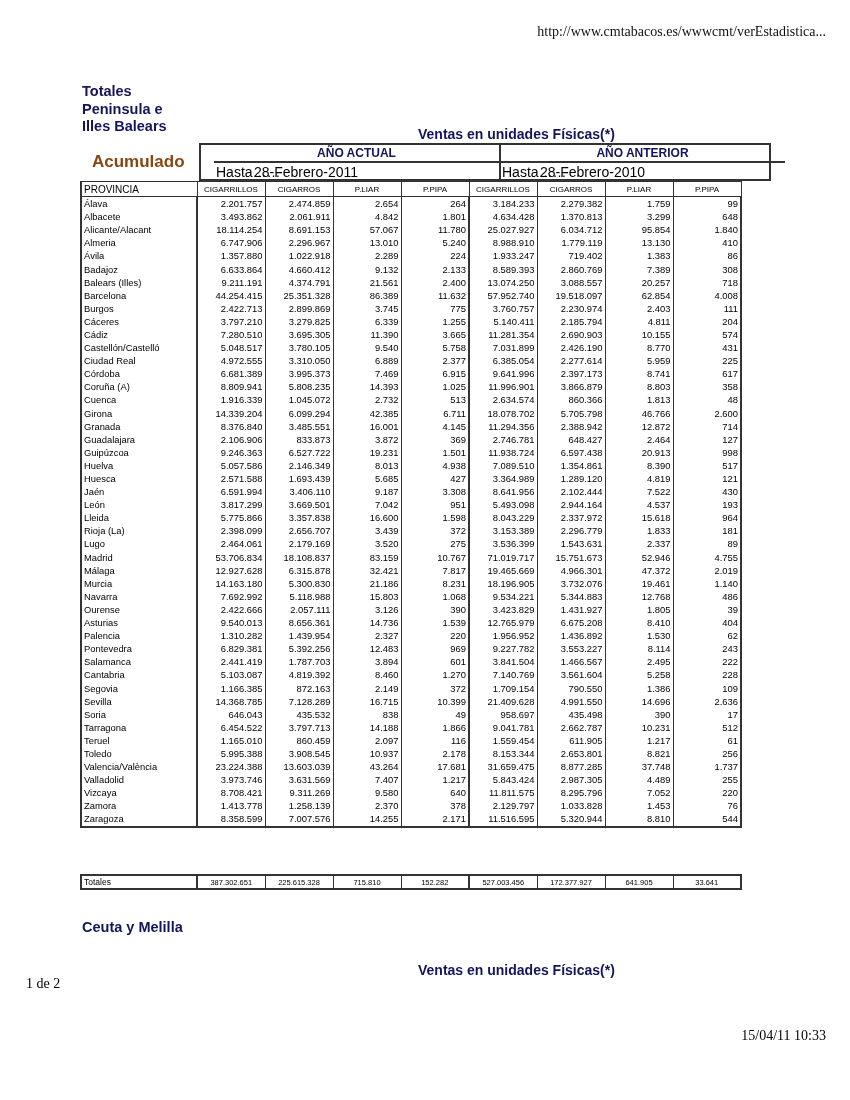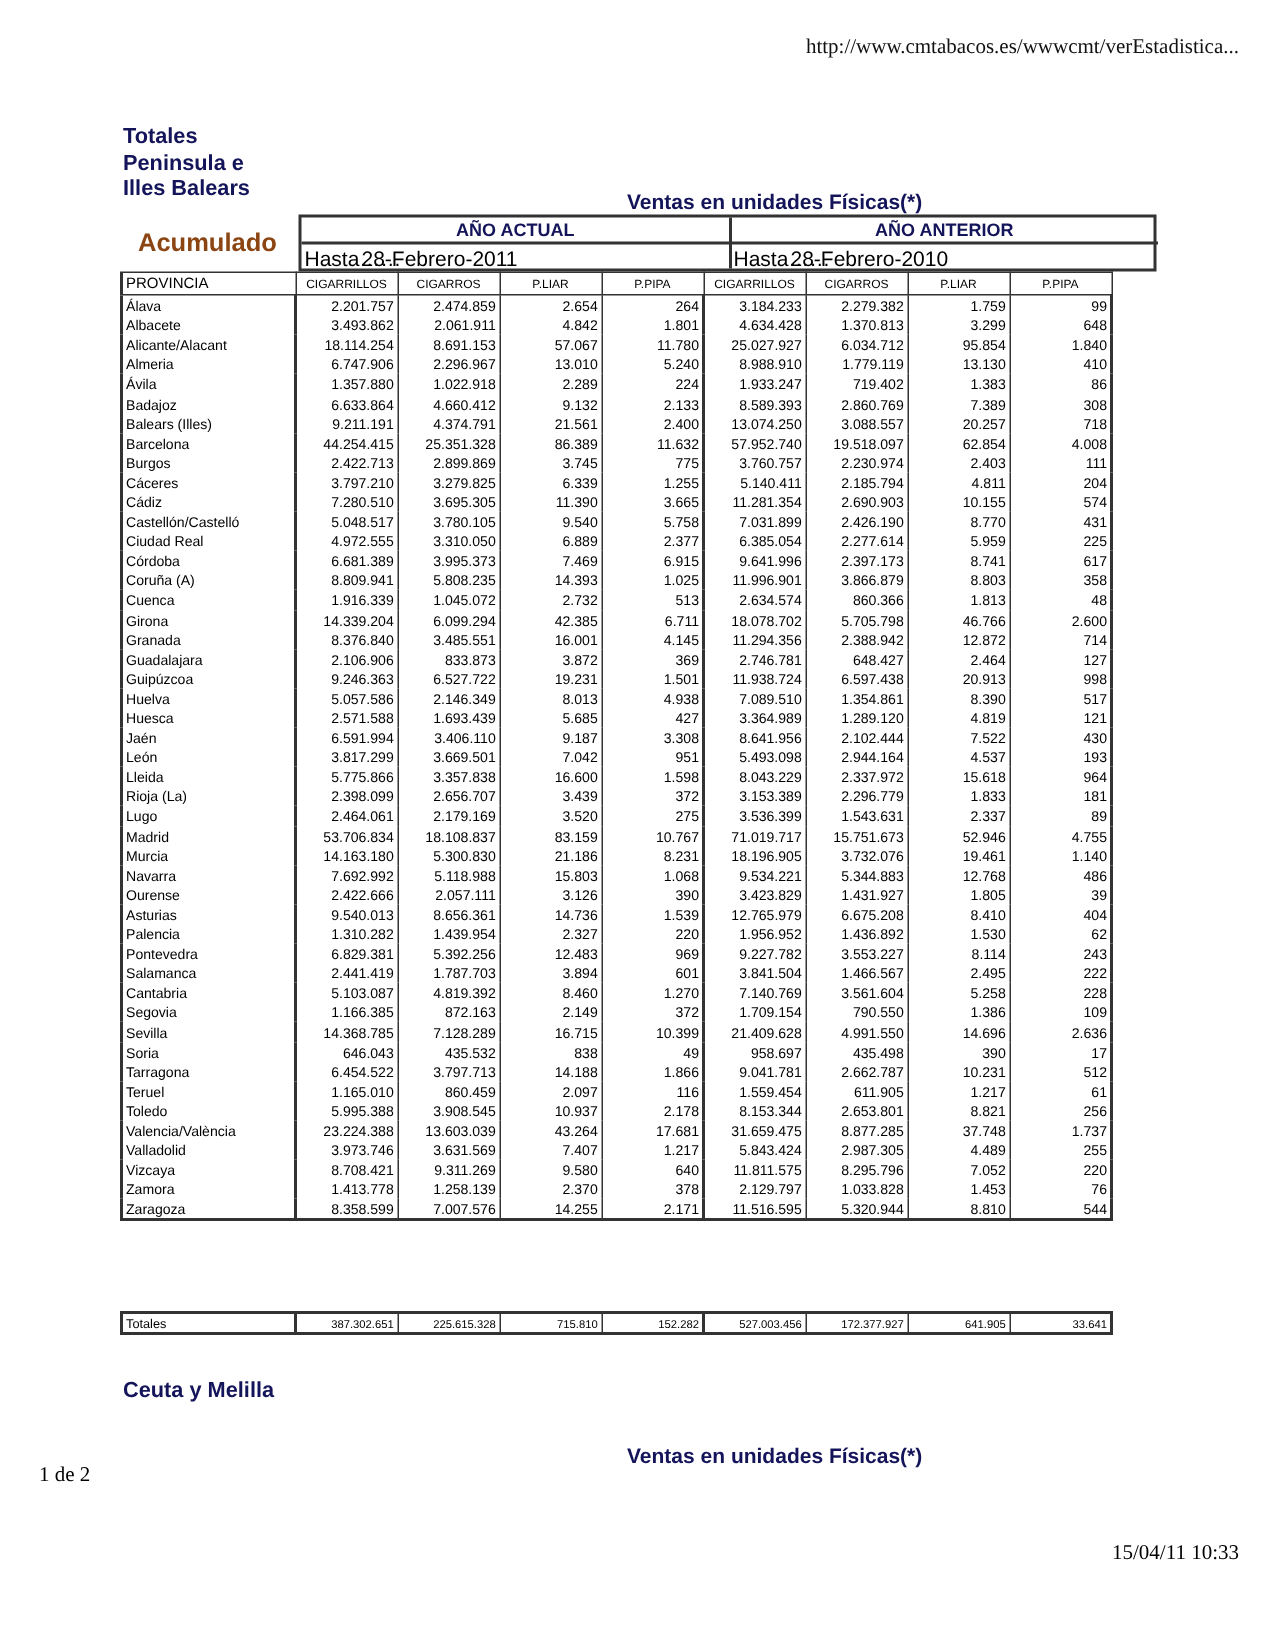--- a/index.html
+++ b/index.html
@@ -2,39 +2,39 @@
 <html><head>
 <meta charset="utf-8">
 <style>
   html, body { margin: 0; padding: 0; background: #ffffff; }
   body { width: 850px; height: 1100px; position: relative; overflow: hidden; font-family: "Liberation Sans", sans-serif; color: #000; }
   .url { position: absolute; top: 24px; right: 24px; font-family: "Liberation Serif", serif; font-size: 14px; color: #111; }
   .region-title { position: absolute; left: 82px; top: 83px; font-size: 14.5px; font-weight: bold; color: #14145a; line-height: 17.5px; }
   .ventas-title { position: absolute; left: 418px; font-size: 14px; font-weight: bold; color: #14145a; }
   .acumulado { position: absolute; left: 92px; top: 152px; font-size: 17px; font-weight: bold; color: #8b4513; }
   .hdr-box { position: absolute; left: 199px; top: 143px; width: 572px; height: 38px; border: 2px solid #333; box-sizing: border-box; }
-  .hdr-half { position: absolute; top: 0; width: 285px; height: 34px; }
+  .hdr-half { position: absolute; top: 0; width: 285px; height: 34px; padding-left: 13px; }
   .hdr-half.left { left: 0; border-right: 2px solid #333; }
   .hdr-half.right { left: 286px; }
   .hdr-year { height: 16px; border-bottom: 2px solid #333; text-align: center; font-size: 12px; font-weight: bold; color: #14145a; line-height: 16px; }
   .hdr-date { height: 18px; position: relative; font-size: 14px; line-height: 18px; }
   .hdr-date .hasta { position: absolute; left: 2px; }
   .hdr-date .date { position: absolute; left: 0; right: 0; text-align: left; font-weight: normal; padding-left: 40px; }
   table.data { position: absolute; left: 80px; top: 181px; border-collapse: collapse; font-size: 9.4px; }
   table.data td, table.data th { height: 13.1px; padding: 0 2px; line-height: 13px; white-space: nowrap; }
   table.data th { font-weight: normal; font-size: 8px; text-align: center; border: 1px solid #333; height: 14px; }
   table.data th.prov { text-align: left; font-size: 10px; border-left: 2px solid #333; }
   table.data td { text-align: right; border-right: 1px solid #333; }
   table.data td.prov { text-align: left; border-left: 2px solid #333; border-right: 2px solid #333; }
   table.data td.c4 { border-right: 2px solid #333; padding-left: 31px; }
   table.data td.c8 { border-right: 2px solid #333; }
   col.prov { width: 116px; } col.n { width: 68px; }
   table.data tr.last td { border-bottom: 2px solid #333; margin-left: 16px; }
   table.tot { position: absolute; left: 80px; top: 874px; border-collapse: collapse; font-size: 7.5px; border: 2px solid #333; }
-  table.tot td { height: 12px; padding: 0 2px; text-align: right; border-right: 1px solid #333; }
+  table.tot td { height: 12px; padding: 0 2px; text-align: center; border-right: 1px solid #333; }
   table.tot td.prov { text-align: left; font-size: 8.5px; border-right: 2px solid #333; }
   table.tot td.c4 { border-right: 2px solid #333; }
   .section2 { position: absolute; left: 82px; top: 919px; font-size: 14.5px; font-weight: bold; color: #14145a; }
   .footer-left { position: absolute; left: 26px; top: 976px; font-family: "Liberation Serif", serif; font-size: 14px; }
   .footer-right { position: absolute; right: 24px; top: 1028px; font-family: "Liberation Serif", serif; font-size: 14px; }
 </style>
 </head>
 <body>
 
 <div class="url">http://www.cmtabacos.es/wwwcmt/verEstadistica...</div>
@@ -394,20 +394,31 @@
         <td class="c1">53.706.834</td>
         <td class="c2">18.108.837</td>
         <td class="c3">83.159</td>
         <td class="c4">10.767</td>
         <td class="c5">71.019.717</td>
         <td class="c6">15.751.673</td>
         <td class="c7">52.946</td>
         <td class="c8">4.755</td>
       </tr>
       <tr>
+        <td class="prov">Málaga</td>
+        <td class="c1">12.927.628</td>
+        <td class="c2">6.315.878</td>
+        <td class="c3">32.421</td>
+        <td class="c4">7.817</td>
+        <td class="c5">19.465.669</td>
+        <td class="c6">4.966.301</td>
+        <td class="c7">47.372</td>
+        <td class="c8">2.019</td>
+      </tr>
+      <tr>
         <td class="prov">Murcia</td>
         <td class="c1">14.163.180</td>
         <td class="c2">5.300.830</td>
         <td class="c3">21.186</td>
         <td class="c4">8.231</td>
         <td class="c5">18.196.905</td>
         <td class="c6">3.732.076</td>
         <td class="c7">19.461</td>
         <td class="c8">1.140</td>
       </tr>

